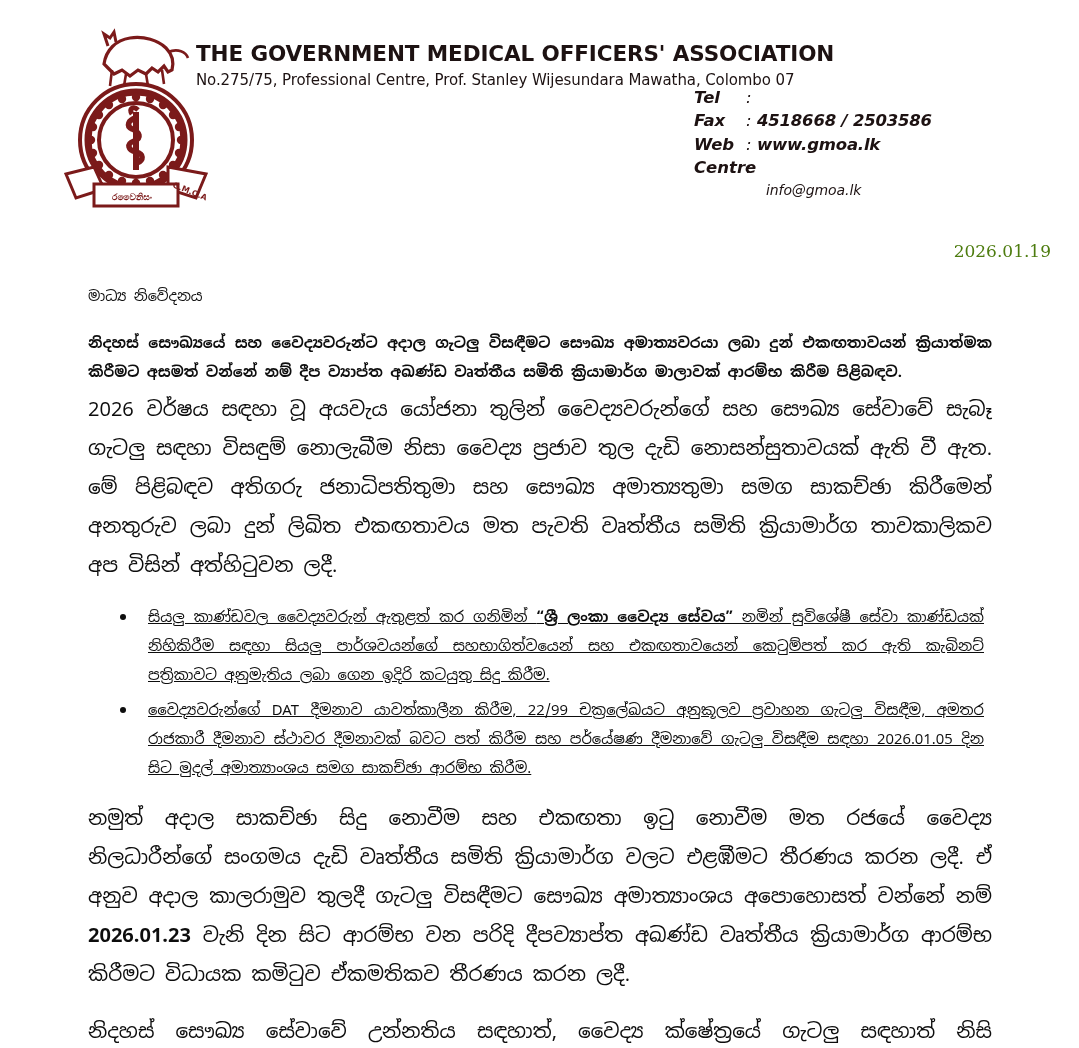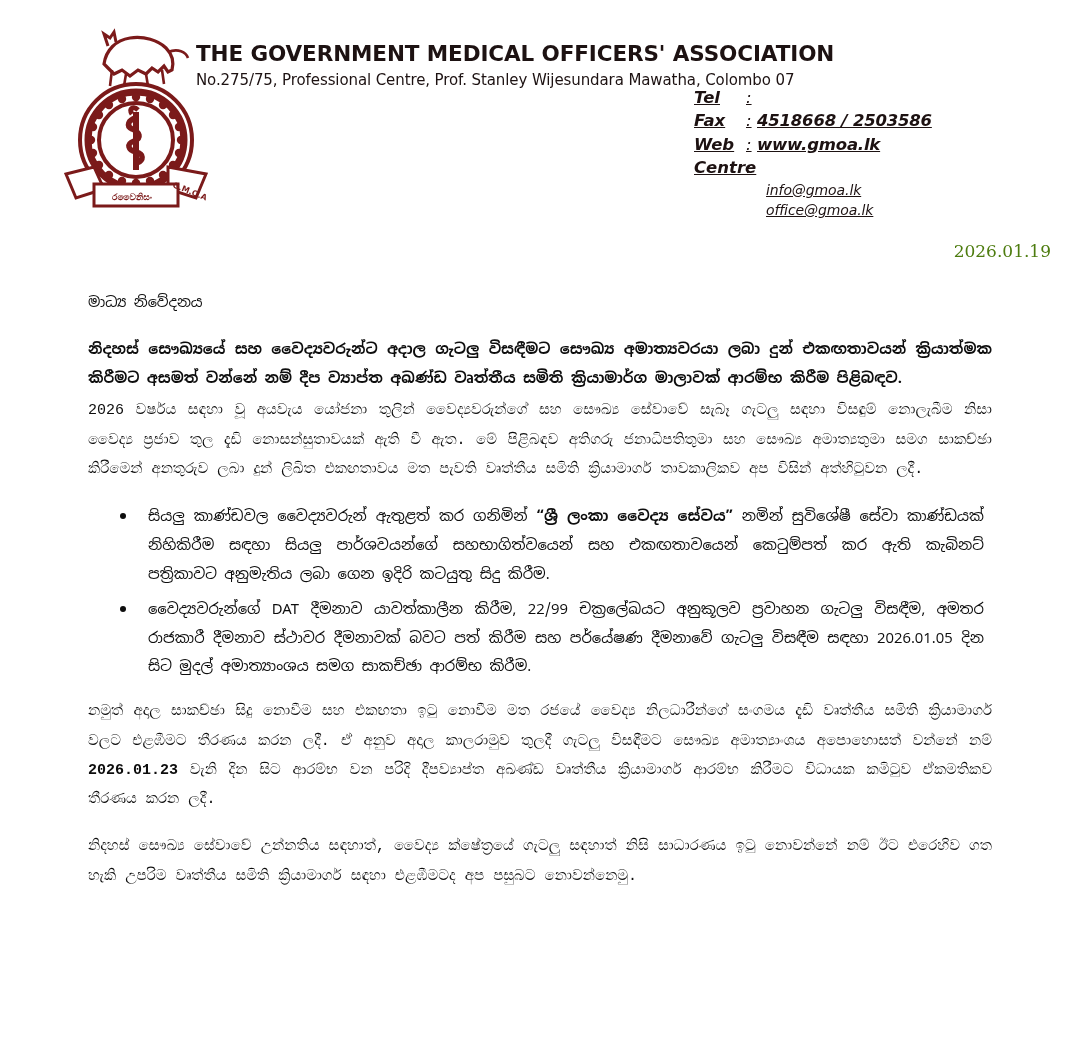--- a/index.html
+++ b/index.html
@@ -100,21 +100,20 @@
     letter-spacing: -0.1px;
     white-space: nowrap;
   }
 
   .contact {
     position: absolute;
     left: 694px;
     top: 86px;
     width: 360px;
     color: #1d1212;
-    text-decoration: underline;
   }
   .contact-row {
     display: flex;
     font-style: italic;
     font-size: 16.5px;
     line-height: 1.42;
     white-space: nowrap;
   }
   .contact-label {
     width: 52px;
@@ -150,47 +149,47 @@
   }
   .body-wrap {
     position: absolute;
     left: 88px;
     top: 283px;
     width: 904px;
   }
   .subject {
     font-size: 14.5px;
     line-height: 1.5;
-    margin: 8px 0 22px 0;
+    margin: 2px 0 22px 0;
   }
   p.para {
-    font-size: 15px;
+    font-size: 20px;
     line-height: 1.95;
     text-align: justify;
     margin: 0 0 18px 0;
-    font-family: Liberation Mono, monospace;
   }
   p.para.bold, .lead {
     font-weight: bold;
   }
   .lead {
     font-size: 14.8px;
     line-height: 1.95;
     text-align: justify;
     margin: 0 0 4px 0;
   }
   .intro-line {
     font-size: 14.8px;
     line-height: 1.9;
     margin: 0 0 14px 0;
   }
   ul.bullets {
     list-style: none;
     margin: 0 8px 16px 0;
     padding: 0;
+    text-decoration: underline;
   }
   ul.bullets li {
     position: relative;
     padding-left: 60px;
     font-size: 14.8px;
     line-height: 1.95;
     text-align: justify;
     margin-bottom: 6px;
   }
   ul.bullets li .bullet-dot {
@@ -288,21 +287,20 @@
       <div class="contact-row">
         <span class="contact-label">Web</span>
         <span class="contact-colon">:</span>
         <span class="contact-value">www.gmoa.lk</span>
       </div>
       <div class="contact-row">
         <span class="contact-label">Centre</span>
         <span class="contact-colon">:</span>
       </div>
       <div class="contact-sub">info@gmoa.lk</div>
-      <div class="contact-sub">office@gmoa.lk</div>
     </div>
   </div>
 
   <div class="doc-date">2026.01.19</div>
 
   <div class="body-wrap">
 
     <div class="subject sin">මාධ්‍ය නිවේදනය</div>
 
     <div class="lead sin">නිදහස් සෞඛ්‍යයේ සහ වෛද්‍යවරුන්ට අදාල ගැටලු විසඳීමට සෞඛ්‍ය අමාත්‍යවරයා ලබා දුන් එකඟතාවයන්  ක්‍රියාත්මක කිරීමට අසමත් වන්නේ නම් දීප ව්‍යාප්ත අඛණ්ඩ වෘත්තීය සමිති ක්‍රියාමාර්ග මාලාවක් ආරම්භ කිරීම පිළිබඳව.</div>

